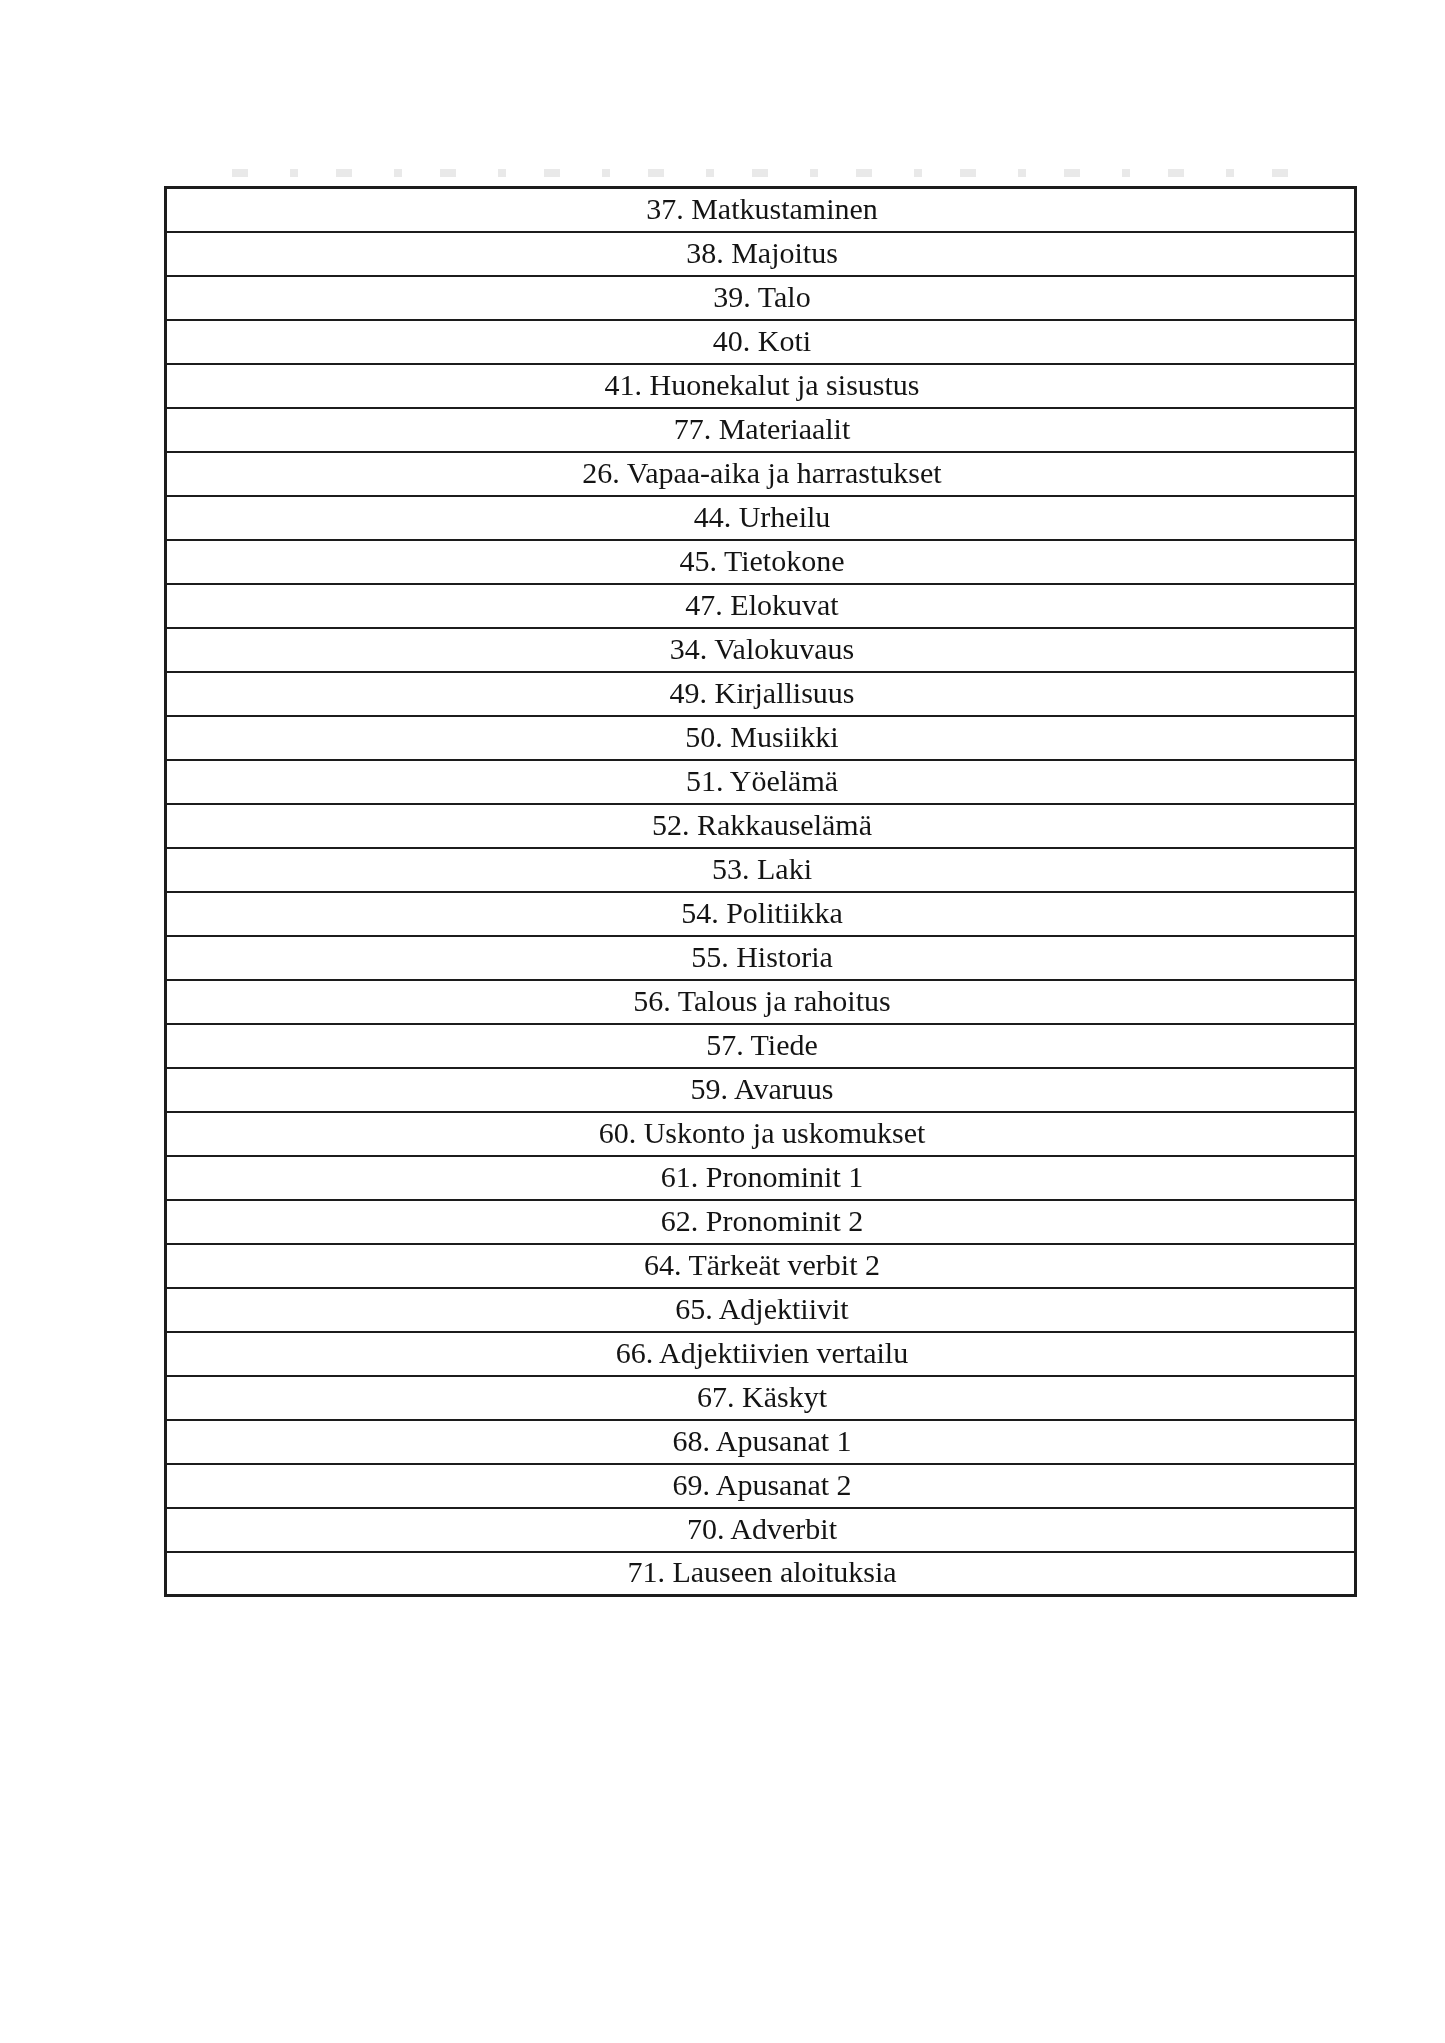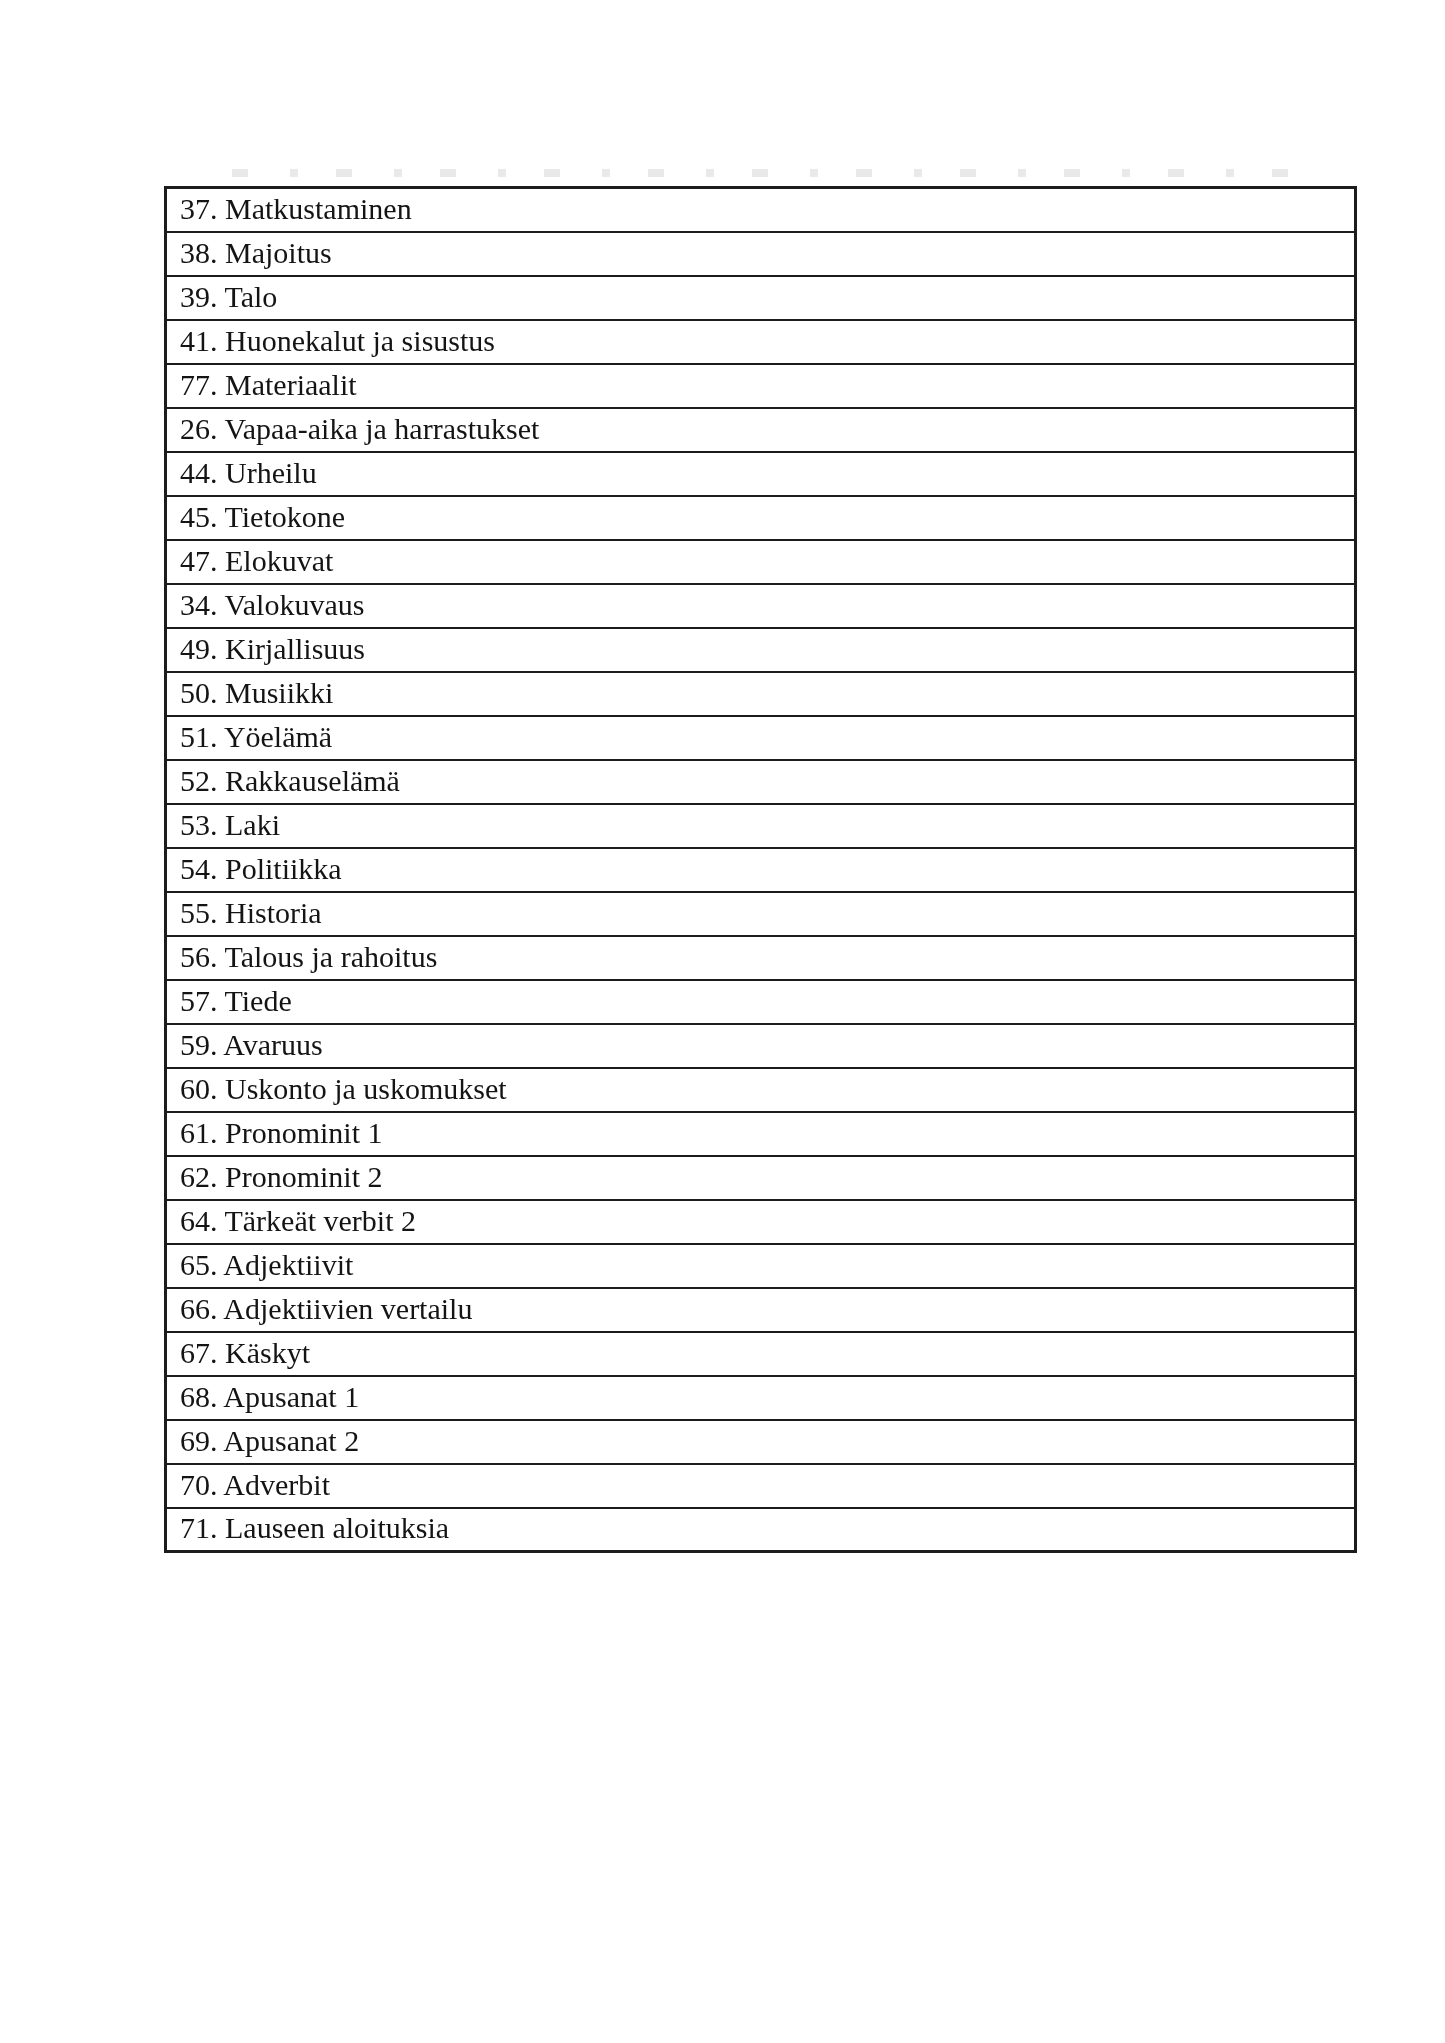--- a/index.html
+++ b/index.html
@@ -8,20 +8,21 @@
     background: #ffffff;
   }
 
   .page {
     position: relative;
     width: 1445px;
     height: 1975px;
     background: var(--page-bg, #ffffff);
     overflow: hidden;
     font-family: "Liberation Serif", "DejaVu Serif", serif;
+    text-align: center;
   }
 
   
   .artifact {
     position: absolute;
     top: 169px;
     left: 232px;
     width: 1090px;
     height: 8px;
     background: repeating-linear-gradient(
@@ -71,20 +72,23 @@
   <table class="contents">
     <tbody>
         <tr>
           <td>37. Matkustaminen</td>
         </tr>
         <tr>
           <td>38. Majoitus</td>
         </tr>
         <tr>
           <td>39. Talo</td>
+        </tr>
+        <tr>
+          <td>40. Koti</td>
         </tr>
         <tr>
           <td>41. Huonekalut ja sisustus</td>
         </tr>
         <tr>
           <td>77. Materiaalit</td>
         </tr>
         <tr>
           <td>26. Vapaa-aika ja harrastukset</td>
         </tr>

